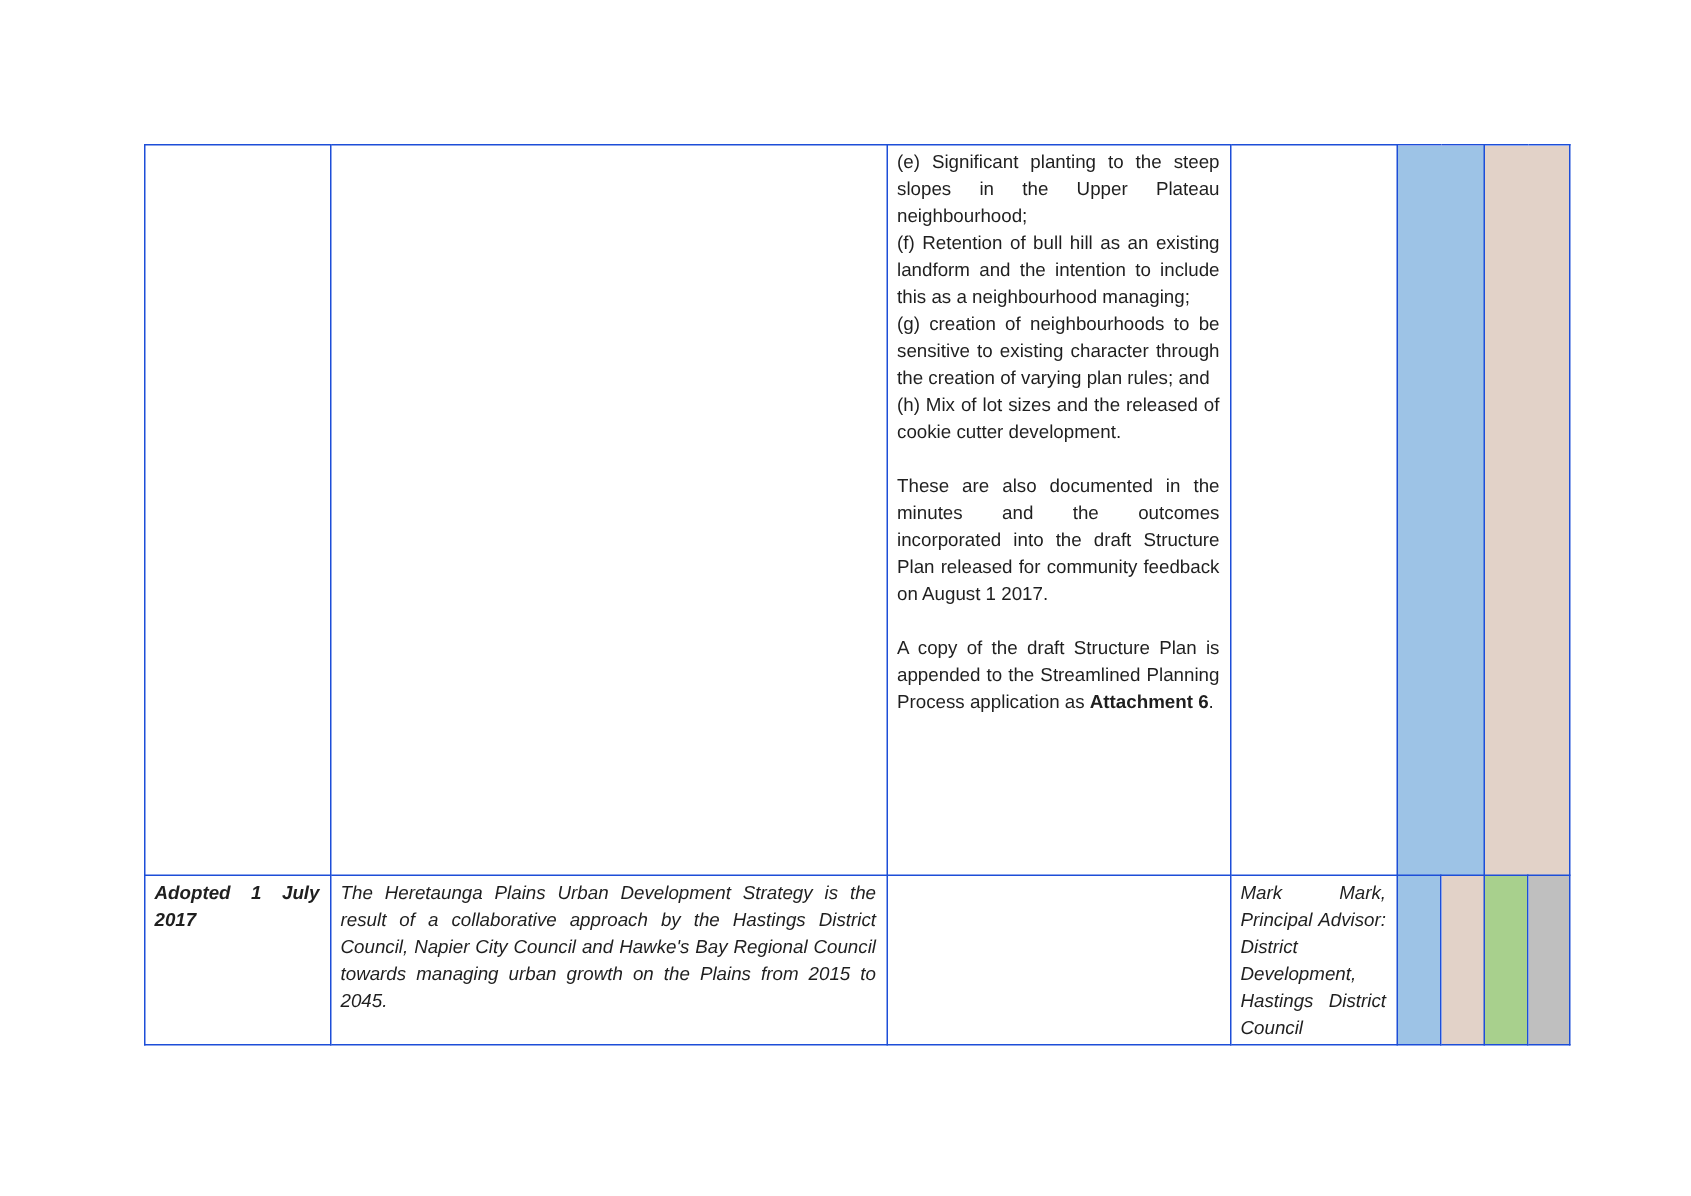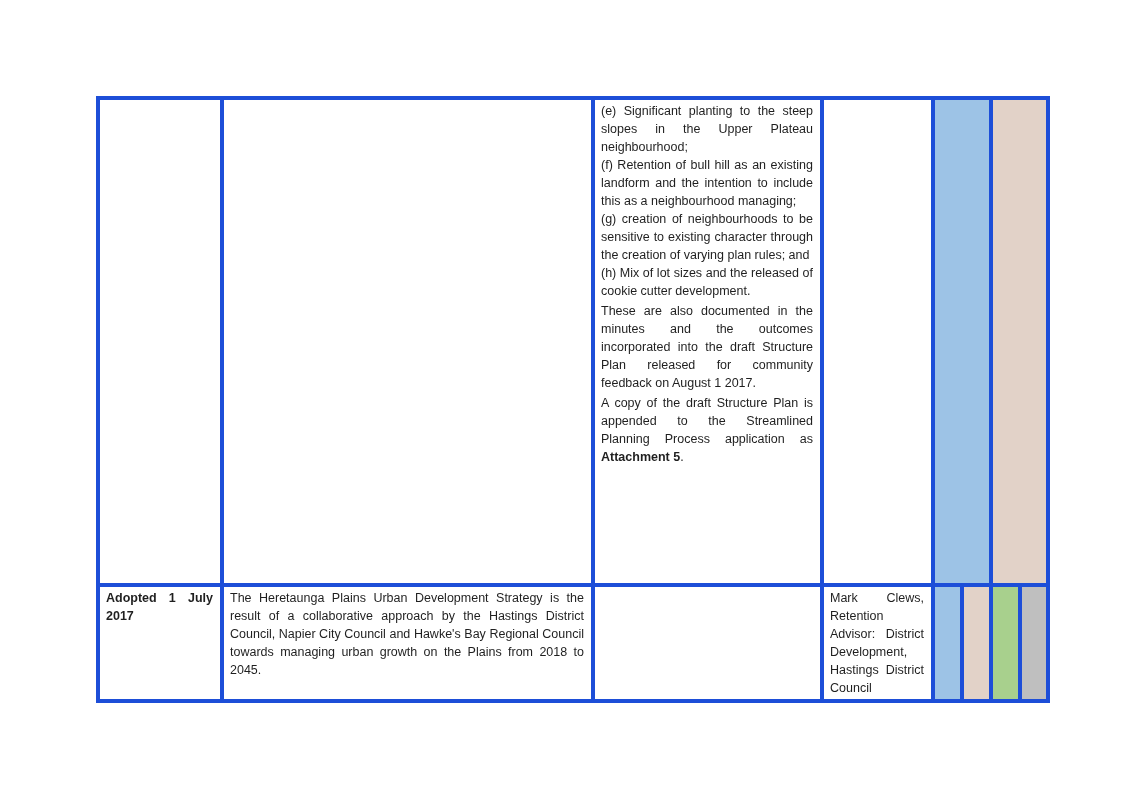--- a/index.html
+++ b/index.html
@@ -21,36 +21,36 @@
   }
   table.doc-table {
     position: absolute;
     left: 96px;
     top: 96px;
     border-collapse: collapse;
     table-layout: fixed;
     width: 950px;
   }
   table.doc-table td {
-    border: 4px solid #1d4ed8;
+    border: 1px solid #1d4ed8;
     vertical-align: top;
     padding: 2px 7px 2px 6px;
     font-size: 12.5px;
     line-height: 18px;
     color: #1f1f1f;
     text-align: justify;
     overflow: hidden;
   }
   table.doc-table td.swatch {
     padding: 0;
   }
   tr.row-continuation { height: 487px; }
-  tr.row-adopted { height: 108px; }
+  tr.row-adopted { height: 108px; font-style: italic; }
   p { margin: 0; }
-  p.spaced { margin-top: 2px; }
+  p.spaced { margin-top: 18px; }
   .bold { font-weight: bold; }
 </style>
 </head>
 <body>
 
 <div class="sheet">
   <table class="doc-table">
     <colgroup>
       <col style="width:124px">
       <col style="width:371px">
@@ -65,37 +65,37 @@
     <tbody>
         <tr class="row-continuation">
       <td></td>
       <td></td>
       <td>
         <p>(e) Significant planting to the steep slopes in the Upper Plateau neighbourhood;</p>
         <p>(f) Retention of bull hill as an existing landform and the intention to include this as a neighbourhood managing;</p>
         <p>(g) creation of neighbourhoods to be sensitive to existing character through the creation of varying plan rules; and</p>
         <p>(h) Mix of lot sizes and the released of cookie cutter development.</p>
         <p class="spaced">These are also documented in the minutes and the outcomes incorporated into the draft Structure Plan released for community feedback on August 1 2017.</p>
-        <p class="spaced"><span>A copy of the draft Structure Plan is appended to the Streamlined Planning Process application as </span><span class="bold">Attachment 5</span><span>.</span></p>
+        <p class="spaced"><span>A copy of the draft Structure Plan is appended to the Streamlined Planning Process application as </span><span class="bold">Attachment 6</span><span>.</span></p>
       </td>
       <td></td>
       <td class="swatch" colspan="2" style="background-color: rgb(157, 195, 230);"></td>
       <td class="swatch" colspan="2" style="background-color: rgb(226, 210, 200);"></td>
     </tr>
 
     <tr class="row-adopted">
       <td>
         <p class="bold">Adopted 1 July 2017</p>
       </td>
       <td>
-        <p>The Heretaunga Plains Urban Development Strategy is the result of a collaborative approach by the Hastings District Council, Napier City Council and Hawke's Bay Regional Council towards managing urban growth on the Plains from 2018 to 2045.</p>
+        <p>The Heretaunga Plains Urban Development Strategy is the result of a collaborative approach by the Hastings District Council, Napier City Council and Hawke's Bay Regional Council towards managing urban growth on the Plains from 2015 to 2045.</p>
       </td>
       <td></td>
       <td>
-        <p>Mark Clews, Retention Advisor: District Development, Hastings District Council</p>
+        <p>Mark Mark, Principal Advisor: District Development, Hastings District Council</p>
       </td>
       <td class="swatch" style="background-color: rgb(157, 195, 230);"></td>
       <td class="swatch" style="background-color: rgb(226, 210, 200);"></td>
       <td class="swatch" style="background-color: rgb(168, 208, 141);"></td>
       <td class="swatch" style="background-color: rgb(191, 191, 191);"></td>
     </tr>
   </tbody>
     </table>
 </div>
 

